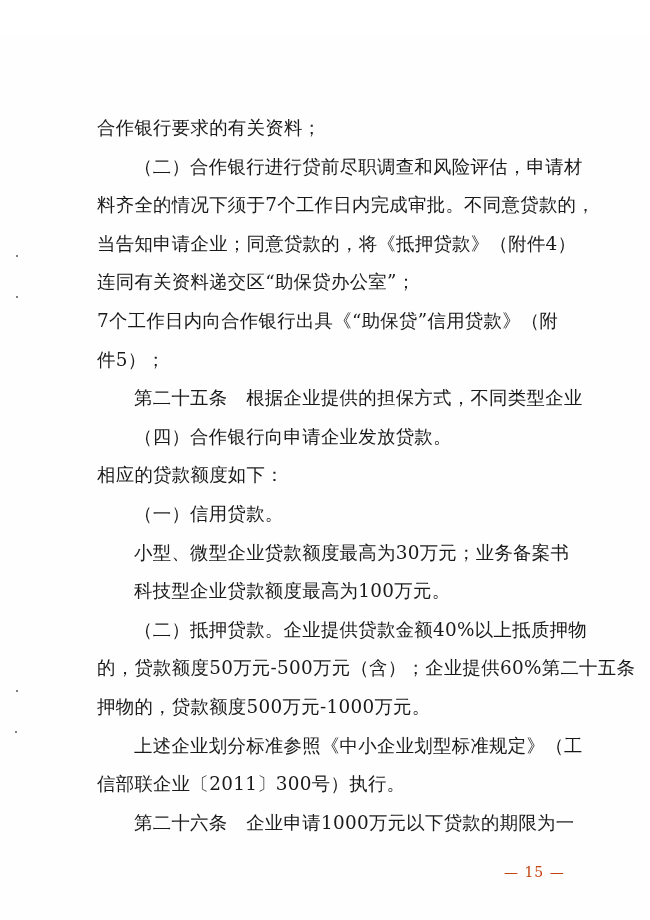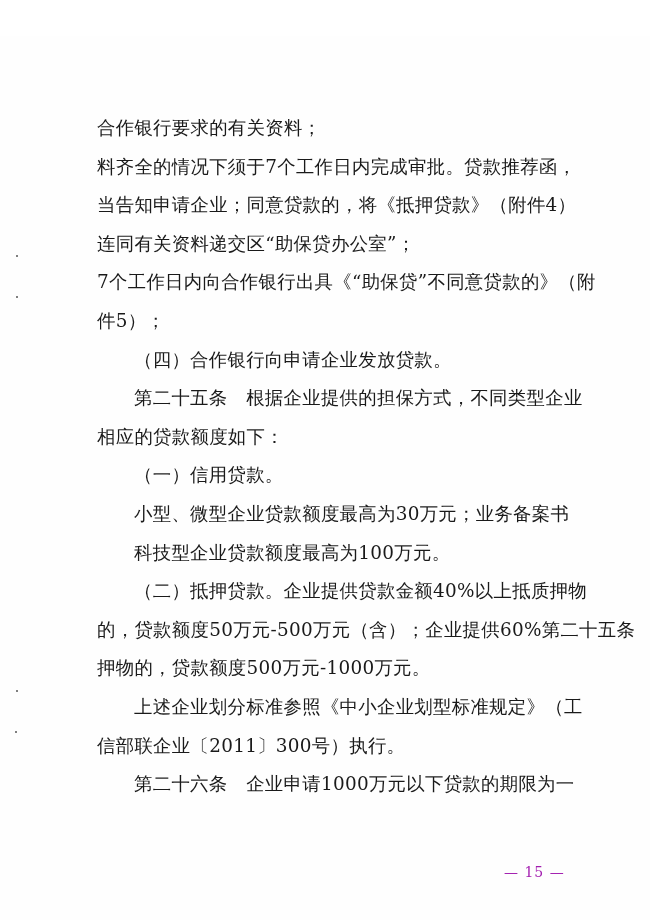--- a/index.html
+++ b/index.html
@@ -38,21 +38,21 @@
     .line.indent {
       padding-left: 37px;
     }
     .page-number {
       position: absolute;
       left: 504px;
       top: 828px;
       font-size: 14px;
       letter-spacing: 1px;
       white-space: nowrap;
-      color: #a21caf;
+      color: #c2410c;
     }
     .bind-dot {
       position: absolute;
       width: 2px;
       height: 2px;
       background: #555;
       border-radius: 1px;
     }
   </style>
 </head>
@@ -60,27 +60,28 @@
 
 <div class="page">
 
   <div class="bind-dot" style="left:16px; top:219px;"></div>
   <div class="bind-dot" style="left:16px; top:260px;"></div>
   <div class="bind-dot" style="left:16px; top:654px;"></div>
   <div class="bind-dot" style="left:15px; top:695px;"></div>
 
   <div class="body-text">
     <div class="line">合作银行要求的有关资料；</div>
-    <div class="line">料齐全的情况下须于7个工作日内完成审批。贷款推荐函，</div>
+    <div class="line indent">（二）合作银行进行贷前尽职调查和风险评估，申请材</div>
+    <div class="line">料齐全的情况下须于7个工作日内完成审批。不同意贷款的，</div>
     <div class="line">当告知申请企业；同意贷款的，将《抵押贷款》（附件4）</div>
     <div class="line">连同有关资料递交区“助保贷办公室”；</div>
-    <div class="line">7个工作日内向合作银行出具《“助保贷”不同意贷款的》（附</div>
+    <div class="line">7个工作日内向合作银行出具《“助保贷”信用贷款》（附</div>
     <div class="line">件5）；</div>
+    <div class="line indent">第二十五条　根据企业提供的担保方式，不同类型企业</div>
     <div class="line indent">（四）合作银行向申请企业发放贷款。</div>
-    <div class="line indent">第二十五条　根据企业提供的担保方式，不同类型企业</div>
     <div class="line">相应的贷款额度如下：</div>
     <div class="line indent">（一）信用贷款。</div>
     <div class="line indent">小型、微型企业贷款额度最高为30万元；业务备案书</div>
     <div class="line indent">科技型企业贷款额度最高为100万元。</div>
     <div class="line indent">（二）抵押贷款。企业提供贷款金额40%以上抵质押物</div>
     <div class="line">的，贷款额度50万元-500万元（含）；企业提供60%第二十五条</div>
     <div class="line">押物的，贷款额度500万元-1000万元。</div>
     <div class="line indent">上述企业划分标准参照《中小企业划型标准规定》（工</div>
     <div class="line">信部联企业〔2011〕300号）执行。</div>
     <div class="line indent">第二十六条　企业申请1000万元以下贷款的期限为一</div>

